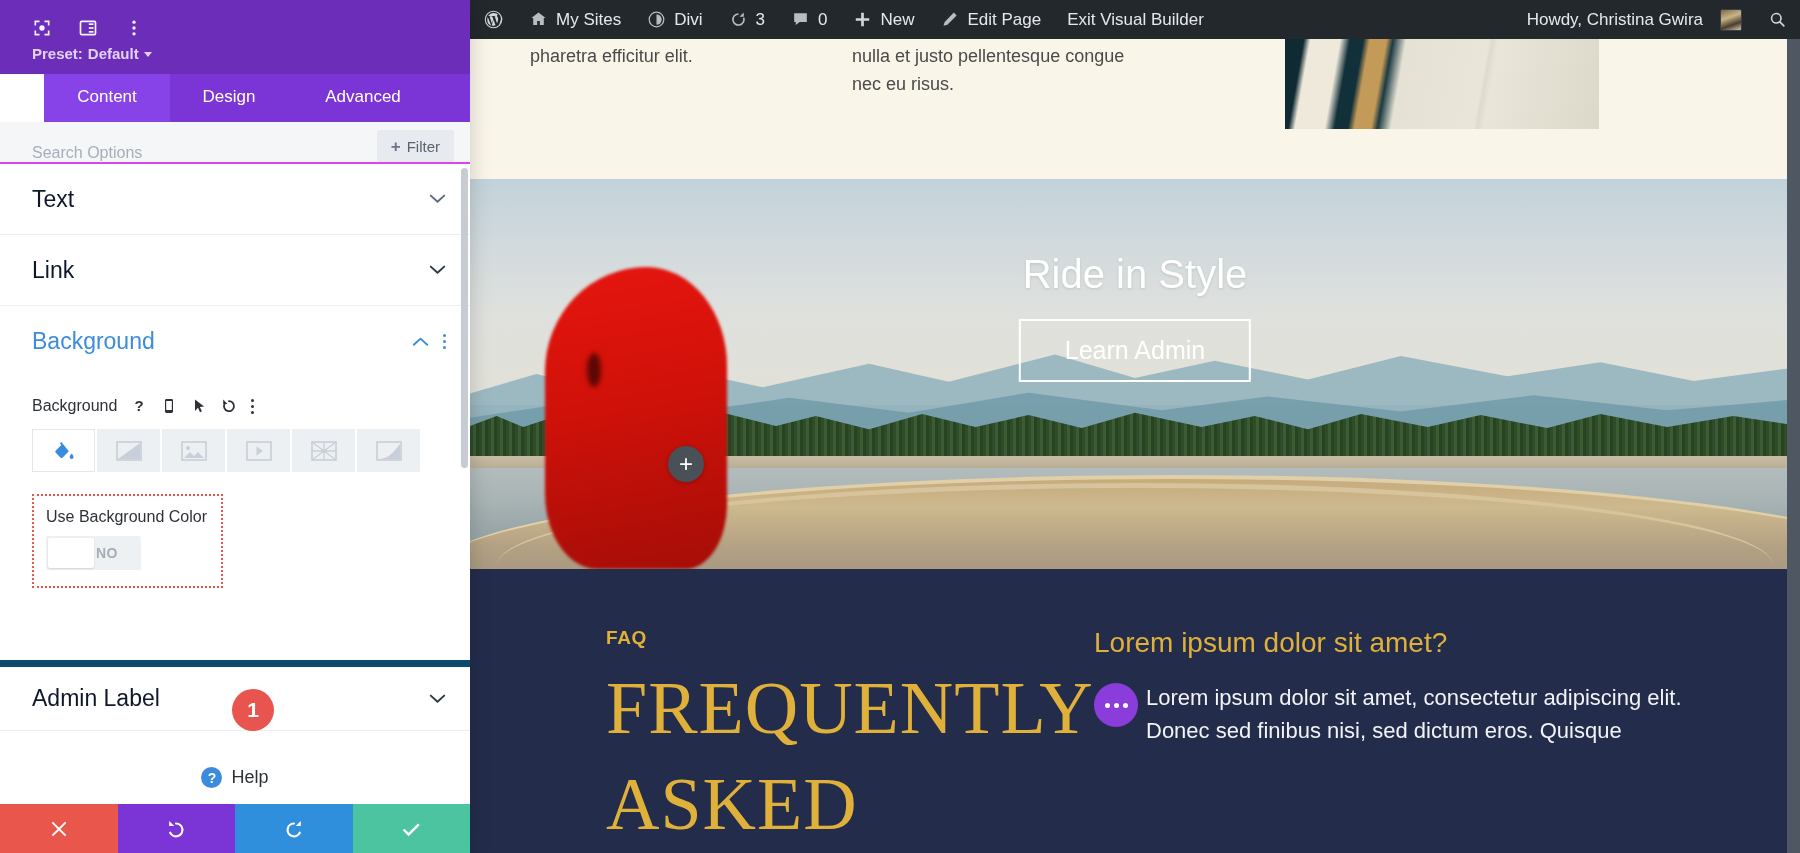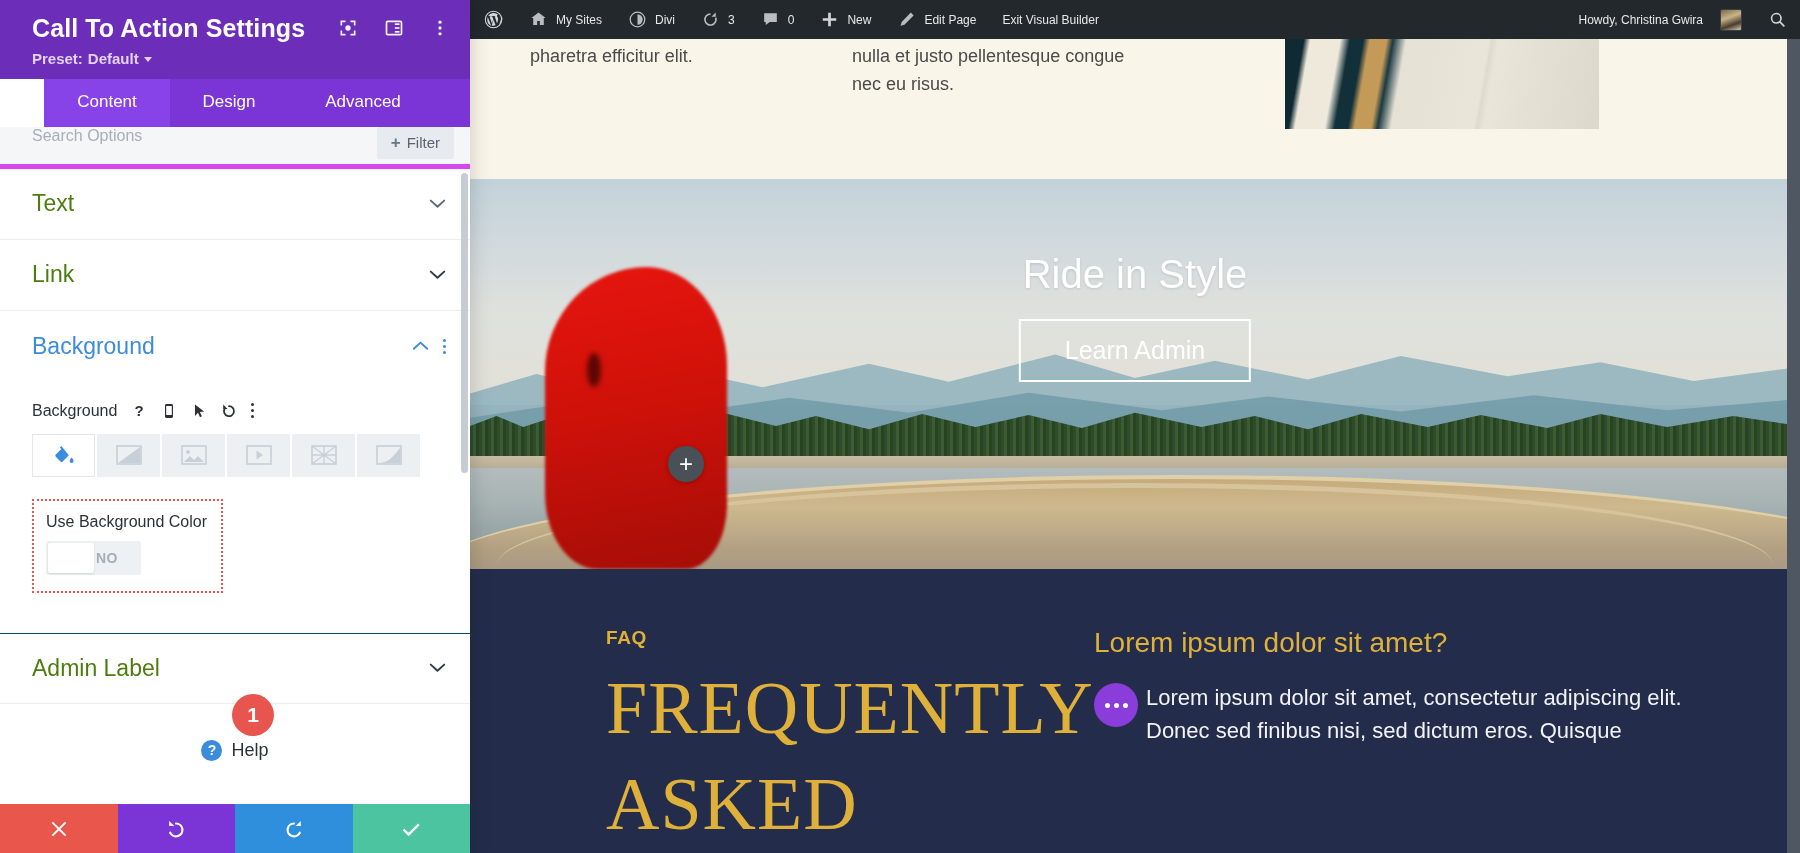--- a/index.html
+++ b/index.html
@@ -47,22 +47,22 @@
   .tab {
     padding: 13px 0 15px 0; color: #ffffff; font-size: 17px;
     text-align: center; cursor: pointer; font-weight: normal;
   }
   .tab.t0 { width: 126px; }
   .tab.t1 { width: 118px; }
   .tab.t2 { width: 150px; }
   .tab.active { background: #8743e8; font-weight: normal; }
 
   .search-bar {
-    display: flex; align-items: flex-start; background: #f4f6f8;
-    border-bottom: 5px solid #d946ef; height: 42px; flex: 0 0 auto;
+    display: flex; align-items: flex-end; background: #f4f6f8;
+    border-bottom: 2px solid #d946ef; height: 42px; flex: 0 0 auto;
     padding-left: 32px; position: relative;
   }
   .search-input {
     flex: 1; border: 0; background: transparent; outline: none;
     font-size: 16px; color: #5b6270; font-family: inherit;
   }
   .search-input::placeholder { color: #a7aeb9; }
   .filter-btn {
     display: flex; align-items: center; gap: 6px;
     background: #e7eaef; color: #5b6270; font-size: 15px;
@@ -71,21 +71,21 @@
   }
   .plus-glyph { font-size: 17px; line-height: 1; font-weight: bold; color:#6c7584;}
 
   .panel-scroll { flex: 1 1 auto; overflow: hidden; position: relative; background: #fff; }
 
   .section-row {
     display: flex; align-items: center; justify-content: space-between;
     padding: 0 24px 0 32px; height: 71px;
     border-bottom: 1px solid #eceef1; cursor: pointer;
   }
-  .section-title { font-size: 23px; color: #4d7c0f; font-weight: normal; }
+  .section-title { font-size: 23px; color: #0f172a; font-weight: normal; }
   .section-title.open { color: #3c8cdd; }
   .chev { width: 17px; height: 10px; }
   .sec-dots { display: flex; flex-direction: column; gap: 3px; margin-left: 14px; }
   .sec-dots i { width: 3px; height: 3px; background: #3c8cdd; border-radius: 50%; display:block; }
 
   .section-body { padding: 20px 32px 4px 32px; }
   .opt-label-row { display: flex; align-items: center; gap: 14px; margin-bottom: 14px; }
   .opt-label { font-size: 16px; color: #2e3238; }
   .mini-ico { width: 16px; height: 18px; cursor: pointer; display:block; }
   .opt-dots { display:flex; flex-direction:column; gap:3px; cursor:pointer; }
@@ -143,21 +143,21 @@
   .panel-scrollbar {
     position: absolute; right: 2px; top: 4px; width: 7px; height: 300px;
     background: #c7ccd3; border-radius: 4px;
   }
 
   
   #preview { position: absolute; left: 470px; top: 0; width: 1330px; height: 853px; overflow: hidden; background:#faf5e9; }
 
   .adminbar {
     height: 39px; background: #23282d; display: flex; align-items: center;
-    color: #e6e8ea; font-size: 12px; position: relative; z-index: 20;
+    color: #e6e8ea; font-size: 17px; position: relative; z-index: 20;
   }
   .ab-item {
     display: flex; align-items: center; gap: 8px; padding: 0 13px; height: 39px;
     cursor: pointer; white-space: nowrap;
   }
   .ab-item:first-child { padding-left: 14px; }
   .ab-right { margin-left: auto; display: flex; align-items: center; gap: 0; }
   .ab-avatar {
     width: 22px; height: 22px; border-radius: 2px; margin-left: 9px;
     background: linear-gradient(160deg,#7c6a45 0%,#c8b48a 38%,#4a3d2c 70%,#d6c9b1 100%);
@@ -369,21 +369,20 @@
       </div>
     </div>
 
     <div class="preview-scrollbar"></div>
   </div>
 
   <div id="settings-panel">
 
     <div class="panel-header">
       <div class="title-row">
-        <div class="panel-title">Call To Action Settings</div>
         <div class="header-icons">
           <svg class="hdr-ico" viewBox="0 0 24 24">
             <path d="M3 3h6v2H5v4H3zM15 3h6v6h-2V5h-4zM3 15h2v4h4v2H3zM19 15h2v6h-6v-2h4z" fill="#ffffff"></path>
             <circle cx="12" cy="12" r="3.2" fill="#ffffff"></circle>
           </svg>
           <svg class="hdr-ico" viewBox="0 0 24 24">
             <rect x="3" y="4" width="18" height="16" rx="1.5" fill="none" stroke="#ffffff" stroke-width="2"></rect>
             <rect x="13" y="6.4" width="5.6" height="2" fill="#ffffff"></rect>
             <rect x="13" y="11" width="5.6" height="2" fill="#ffffff"></rect>
             <rect x="13" y="15.6" width="5.6" height="2" fill="#ffffff"></rect>
@@ -515,21 +514,21 @@
           <div class="toggle-label">Use Background Color</div>
           <div class="toggle">
             <span class="knob"></span>
             <span class="tg-text">NO</span>
           </div>
         </div>
       </div>
 
       <div class="badge-1">1</div>
 
-      <div class="section-row" style="border-top:1px solid #0c4a6e; margin-top:36px;">
+      <div class="section-row" style="border-top:7px solid #0c4a6e; margin-top:68px;">
         <span class="section-title">Admin Label</span>
         <svg class="chev" viewBox="0 0 18 11">
           <path d="M1.6 1.8 9 8.6l7.4-6.8" fill="none" stroke="#2e3947" stroke-width="2.1" stroke-linecap="round" stroke-linejoin="round"></path>
         </svg>
       </div>
 
       <div class="help-row">
         <span class="help-circle">?</span>
         <span class="help-text">Help</span>
       </div>

